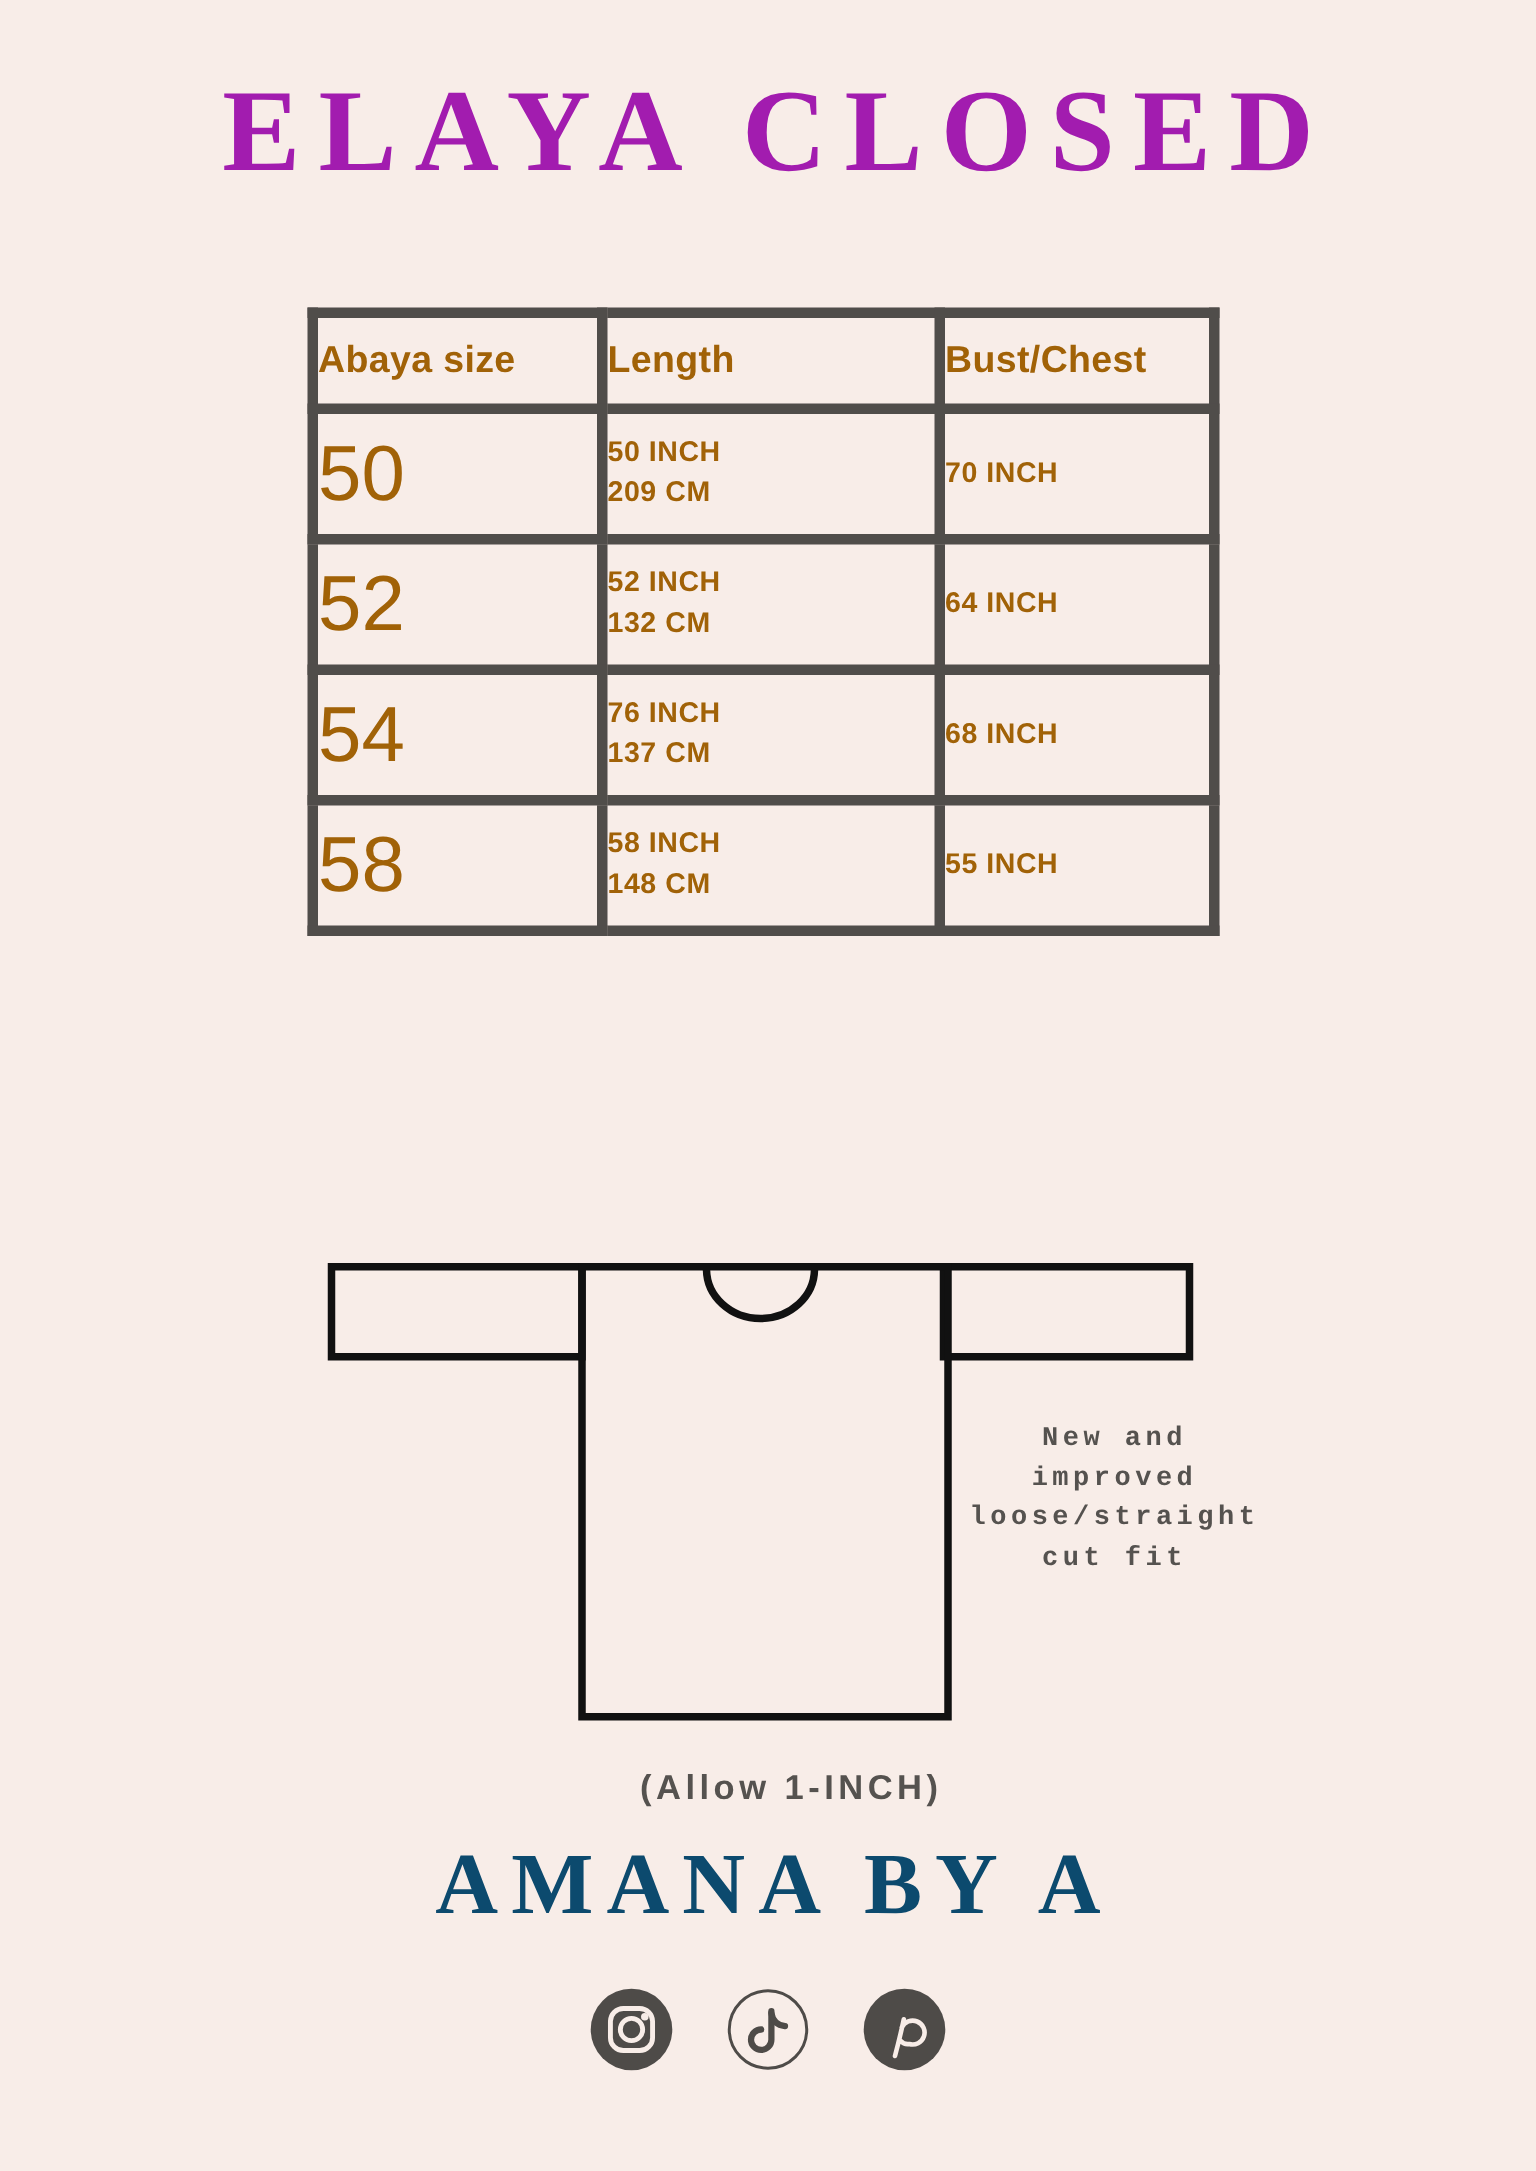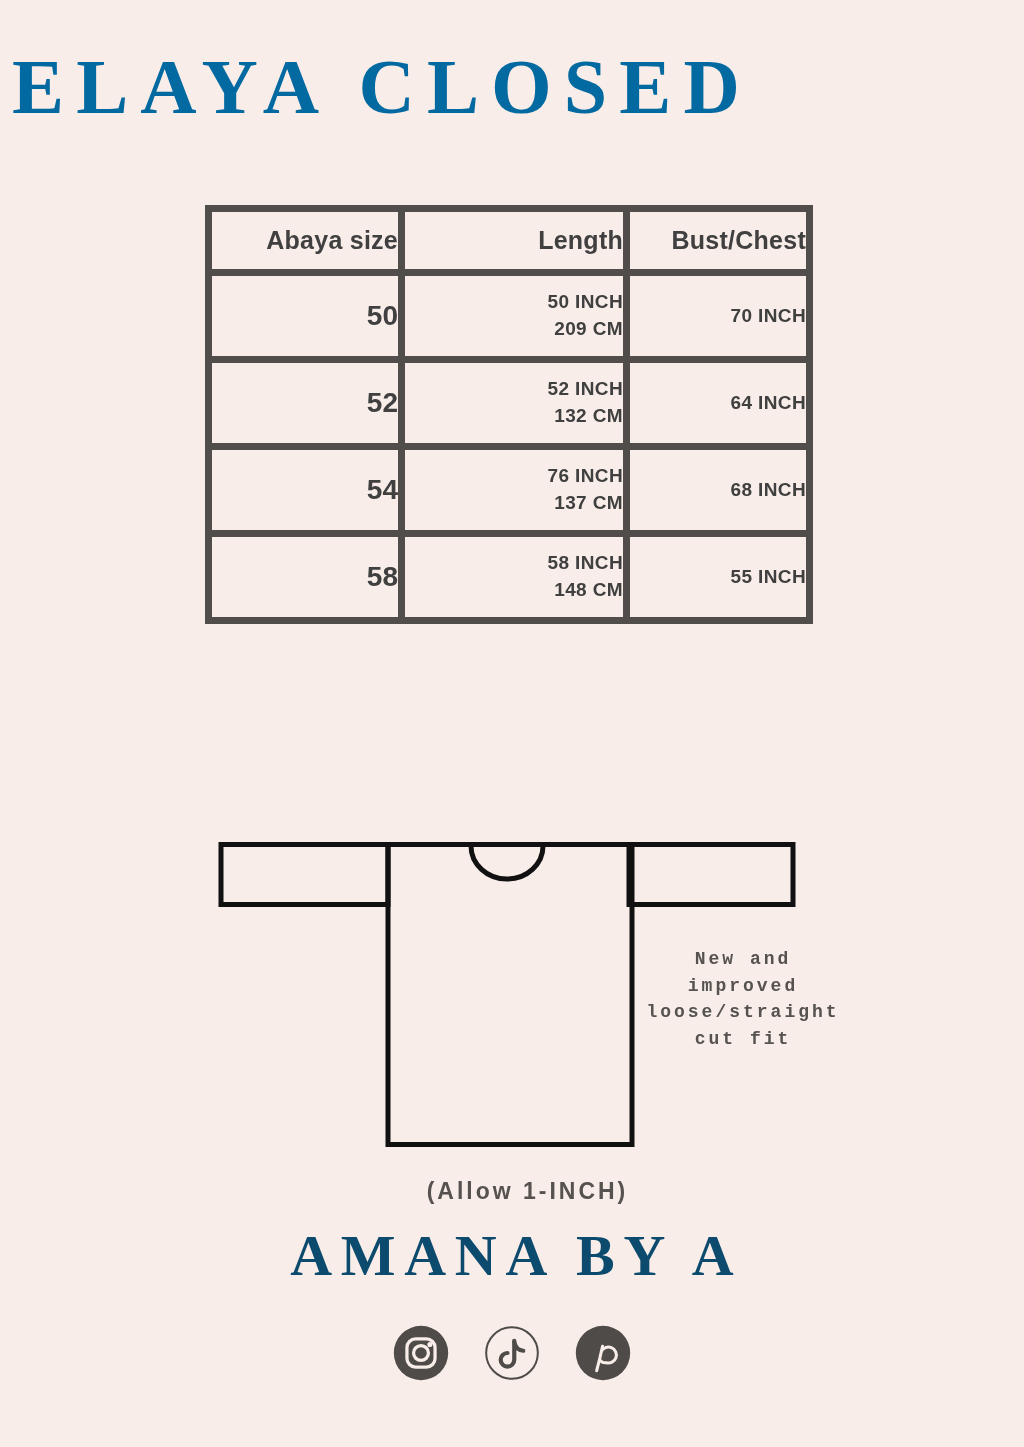--- a/index.html
+++ b/index.html
@@ -9,52 +9,53 @@
     background: #f8ede8;
     font-family: "Liberation Sans", sans-serif;
     color: #4c4a47;
     overflow: hidden;
   }
 
   
   .page-title {
     position: absolute;
     top: 42px; left: 0; right: 0;
+    text-align: center;
     font-family: "Liberation Serif", serif;
     font-weight: 700;
     font-size: 78px;
     letter-spacing: 0.155em;
     text-indent: 0.155em;
-    color: #0369a1;
+    color: #a21caf;
     white-space: nowrap;
   }
 
   
   .size-table {
     position: absolute;
     left: 205px; top: 205px;
     width: 601px;
     border-collapse: collapse;
     table-layout: fixed;
   }
   .size-table th, .size-table td {
     border: 7px solid #504d4a;
-    text-align: right;
+    text-align: left;
     vertical-align: middle;
-    color: #404040;
+    color: #a16207;
     padding: 0;
   }
   .size-table th {
     height: 64px;
     font-size: 25px;
     font-weight: 700;
     letter-spacing: 0.01em;
   }
   .size-table td { height: 87px; }
-  .cell-size { font-size: 28px; font-weight: 700; }
+  .cell-size { font-size: 52px; font-weight: 400; }
   .cell-length { font-size: 19px; font-weight: 700; line-height: 1.4; letter-spacing: 0.02em; }
   .cell-bust { font-size: 19px; font-weight: 700; letter-spacing: 0.02em; }
 
   
   .diagram-svg {
     position: absolute;
     left: 210px; top: 835px;
     width: 590px; height: 318px;
   }
   .diagram-svg rect, .diagram-svg path {

